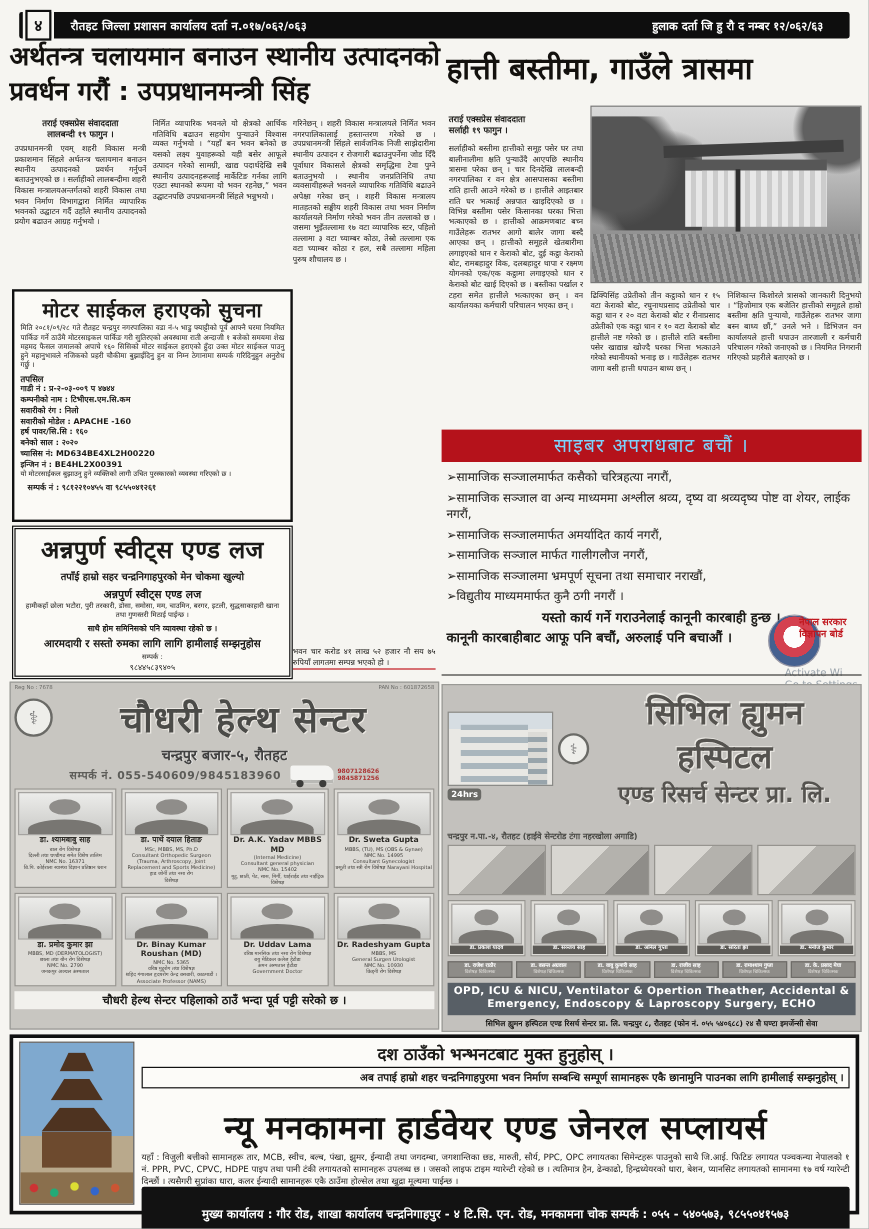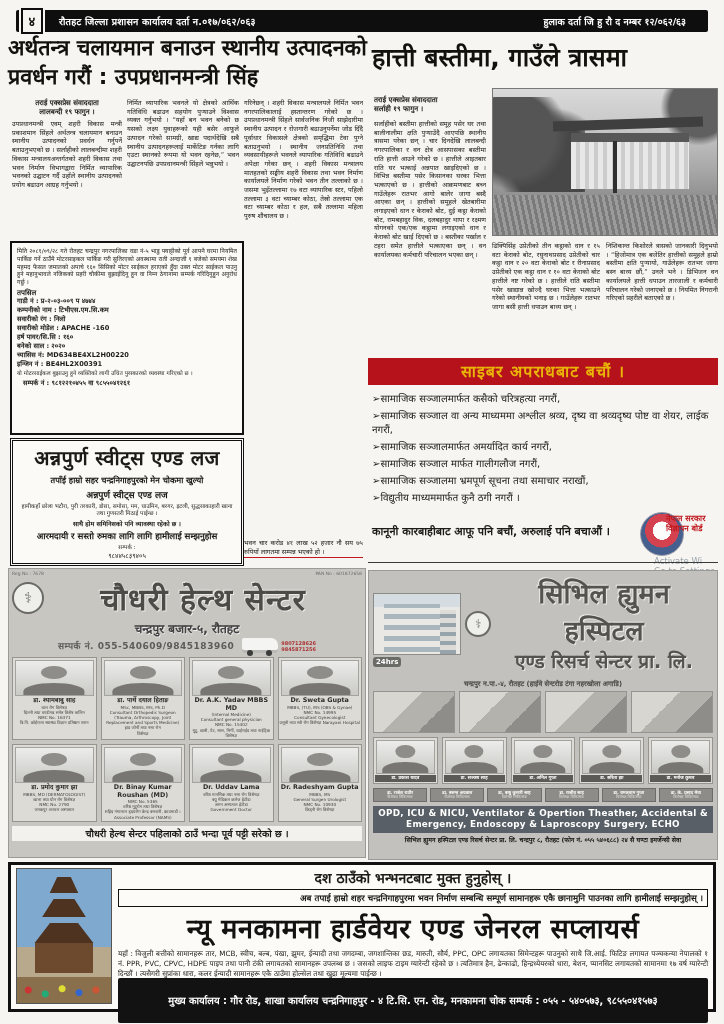--- a/index.html
+++ b/index.html
@@ -55,22 +55,22 @@
   .photo .roofbeam{position:absolute;left:60px;top:30px;width:150px;height:10px;background:#3f3f3f;transform:rotate(-2deg)}
   .photo .bush1{position:absolute;left:-18px;top:8px;width:110px;height:95px;
          background:radial-gradient(circle at 35% 40%,#555 0 45%,transparent 60%),radial-gradient(circle at 70% 70%,#474747 0 40%,transparent 55%)}
   .photo .bush2{position:absolute;right:-10px;top:0;width:70px;height:60px;
          background:radial-gradient(circle at 60% 30%,#606060 0 50%,transparent 65%)}
   .photo .ground{position:absolute;left:0;bottom:0;width:100%;height:40px;
          background:repeating-linear-gradient(78deg,#9b9b9b 0 3px,#7a7a7a 3px 6px)}
   .photo .post{position:absolute;left:120px;top:52px;width:4px;height:52px;background:#2f2f2f}
 
   
-  .cyber-banner{left:368px;top:358px;width:350px;height:27px;background:#b5121b;color:#eab308;
-        font-size:16px;font-weight:bold;text-align:center;line-height:27px;letter-spacing:1px}
+  .cyber-banner{left:368px;top:358px;width:350px;height:27px;background:#b5121b;color:#7dd3fc;
+        font-size:16px;font-weight:normal;text-align:center;line-height:27px;letter-spacing:1px}
   .bullets{left:372px;top:392px;width:348px}
   .bullets div{font-size:10px;line-height:13.5px;margin-bottom:3.5px;color:#23211e}
   .warn1{left:386px;top:506px;width:330px;font-size:11px;font-weight:bold;text-align:center}
   .warn2{left:372px;top:523px;width:312px;font-size:11px;font-weight:bold}
   .emblem{left:640px;top:512px;width:44px;height:44px;border-radius:50%;border:1px solid #889;
         background:radial-gradient(circle at 50% 42%,#ffffff 0 28%,#cf2233 29% 52%,#27477f 53% 100%);opacity:.85}
   .stamp{left:666px;top:514px;width:58px;color:#c0181f;font-size:8px;line-height:9.5px;font-weight:bold}
   .wmark{left:654px;top:556px;width:70px;color:#9aa3ab;font-size:8.5px;line-height:10px;white-space:nowrap;overflow:hidden}
 
   
@@ -110,21 +110,21 @@
   .civil .head{display:flex;gap:4px;align-items:center}
   .bldg{width:88px;height:62px;border:1px solid #8b8b88;position:relative;overflow:hidden;
         background:linear-gradient(180deg,#d6dde2 0 22%,#e9e8e4 22% 100%)}
   .bldg::before{content:"";position:absolute;left:10px;top:10px;width:56px;height:48px;background:
         repeating-linear-gradient(0deg,#aab6bd 0 5px,#e9e8e4 5px 11px)}
   .bldg::after{content:"";position:absolute;right:4px;top:16px;width:16px;height:44px;background:
         repeating-linear-gradient(0deg,#98a4ab 0 4px,#dcdbd7 4px 9px)}
   .civil .tt{flex:1;text-align:center}
   .civil .t1{font-size:27px;font-weight:bold;color:#55534f;text-shadow:1px 1px 0 #eceae5,-1px -1px 0 #eceae5}
   .civil .t2{font-size:19px;font-weight:bold;color:#55534f;text-shadow:1px 1px 0 #eceae5}
-  .civil .addr{text-align:center;font-size:6.8px;font-weight:bold;color:#4a4a46;margin-top:5px}
+  .civil .addr{font-size:6.8px;font-weight:bold;color:#4a4a46;margin-top:18px}
   .badge24{position:absolute;left:4px;top:86px;font-size:7px;font-weight:bold;color:#fff;
         background:#6a6a66;border-radius:3px;padding:1px 3px}
   .tilerow{display:flex;gap:4px;margin-top:3px}
   .tile{flex:1;height:42px;border:1px solid #96948f;
         background:linear-gradient(135deg,#d8d6d1 0 40%,#b4b2ad 40% 70%,#8f8d89 70% 100%)}
   .pcrow{display:flex;gap:4px;margin-top:4px}
   .pc{flex:1;background:#dddbd6;border:1px solid #96948f;padding:1px;text-align:center}
   .pc .ph{height:34px;margin:1px}
   .pc .nm{font-size:4.6px;font-weight:bold;color:#fff;background:#5c5a56;line-height:6.5px}
   .minirow{display:flex;gap:3px;margin-top:4px}
@@ -149,21 +149,21 @@
   .temple .crowd{position:absolute;left:0;bottom:0;width:100%;height:26px;background:
         radial-gradient(circle at 12% 50%,#c33 0 3px,transparent 4px),
         radial-gradient(circle at 30% 65%,#2a7 0 3px,transparent 4px),
         radial-gradient(circle at 48% 45%,#dd3 0 3px,transparent 4px),
         radial-gradient(circle at 66% 60%,#36c 0 3px,transparent 4px),
         radial-gradient(circle at 84% 50%,#c53 0 3px,transparent 4px),#8a6f4d}
   .hard .right{flex:1;display:flex;flex-direction:column}
   .hard .tag{text-align:center;font-size:14px;font-weight:bold}
   .hard .boxline{border:1.5px solid #111;text-align:right;font-size:8.6px;font-weight:bold;
         padding:2px 4px;margin-top:2px}
-  .hard .t{text-align:center;font-size:27px;font-weight:bold;letter-spacing:.5px;margin-top:2px;color:#131210}
+  .hard .t{text-align:center;font-size:27px;font-weight:bold;letter-spacing:.5px;margin-top:13px;color:#131210}
   .hard .bd{font-size:7.2px;line-height:9.8px;text-align:justify;margin-top:3px}
   .hard .foot{margin-top:auto;background:#121212;color:#fff;text-align:center;font-size:9.8px;
         font-weight:bold;padding:16px 2px;border-radius:2px}
 </style>
 </head>
 <body>
 
 <div class="page">
 
   <div class="abs mast">
@@ -196,20 +196,21 @@
     <div class="roofbeam"></div>
     <div class="shed"></div>
     <div class="post"></div>
     <div class="ground"></div>
   </div>
   <div class="abs jus bodytxt" style="left:374px;top:120px;width:112px;height:236px">सर्लाहीको बस्तीमा हात्तीको समूह पसेर घर तथा बालीनालीमा क्षति पुर्‍याउँदै आएपछि स्थानीय त्रासमा परेका छन् । चार दिनदेखि लालबन्दी नगरपालिका र वन क्षेत्र आसपासका बस्तीमा राति हात्ती आउने गरेको छ । हात्तीले आइतबार राति घर भत्काई अन्नपात खाइदिएको छ । विभिन्न बस्तीमा पसेर किसानका घरका भित्ता भत्काएको छ । हात्तीको आक्रमणबाट बच्न गाउँलेहरू रातभर आगो बालेर जागा बस्दै आएका छन् । हात्तीको समूहले खेतबारीमा लगाइएको धान र केराको बोट, दुई कट्ठा केराको बोट, रामबहादुर विक, दलबहादुर थापा र रक्ष्मण योगनको एक/एक कट्ठामा लगाइएको धान र केराको बोट खाई दिएको छ । बस्तीका पर्खाल र टहरा समेत हात्तीले भत्काएका छन् । वन कार्यालयका कर्मचारी परिचालन भएका छन् ।</div>
   <div class="abs jus bodytxt" style="left:492px;top:242px;width:108px;height:113px">ढिक्पिसिंह उप्रेतीको तीन कट्ठाको धान र १५ वटा केराको बोट, रघुनाथप्रसाद उप्रेतीको चार कट्ठा धान र २० वटा केराको बोट र रीनाप्रसाद उप्रेतीको एक कट्ठा धान र १० वटा केराको बोट हात्तीले नष्ट गरेको छ । हात्तीले राति बस्तीमा पसेर खाद्यान्न खोज्दै घरका भित्ता भत्काउने गरेको स्थानीयको भनाइ छ । गाउँलेहरू रातभर जागा बसी हात्ती धपाउन बाध्य छन् ।</div>
   <div class="abs jus bodytxt" style="left:606px;top:242px;width:112px;height:113px">निशिकान्त किशोरले त्रासको जानकारी दिनुभयो । “हिजोमात्र एक बजेतिर हात्तीको समूहले हाम्रो बस्तीमा क्षति पुर्‍यायो, गाउँलेहरू रातभर जागा बस्न बाध्य छौं,” उनले भने । डिभिजन वन कार्यालयले हात्ती धपाउन तारजाली र कर्मचारी परिचालन गरेको जनाएको छ । नियमित निगरानी गरिएको प्रहरीले बताएको छ ।</div>
 
   <div class="abs notice">
+    <h2>मोटर साईकल हराएको सुचना</h2>
     <div class="intro">मिति २०८१/०९/२८ गते रौतहट चन्द्रपुर नगरपालिका वडा नं-५ भाडु फ्याट्टीको पूर्व आफ्नै घरमा नियमित पार्किङ गर्ने ठाउँमै मोटरसाइकल पार्किङ गरी सुतिरएको अवस्थामा राती अन्दाजी १ बजेको समयमा शेख महमद फैसल जमालको अपाचे १६० सिसिको मोटर साईकल हराएको हुँदा उक्त मोटर साईकल पाउनु हुने महानुभावले नजिकको प्रहरी चौकीमा बुझाईदिनु हुन वा निम्न ठेगानामा सम्पर्क गरिदिनुहुन अनुरोध गर्छु ।</div>
     <div class="tap">तपसिल</div>
     <div class="fld">गाडी नं : प्र-२-०३-००९ प ४७४४</div>
     <div class="fld">कम्पनीको नाम : टिभीएस.एम.सि.कम</div>
     <div class="fld">सवारीको रंग : निलो</div>
     <div class="fld">सवारीको मोडेल : APACHE -160</div>
     <div class="fld">हर्ष पावर/सि.सि : १६०</div>
     <div class="fld">बनेको साल : २०२०</div>
     <div class="fld">च्यासिस नं: MD634BE4XL2H00220</div>
     <div class="fld">इन्जिन नं : BE4HL2X00391</div>
@@ -230,20 +231,21 @@
 
   <div class="abs cyber-banner">साइबर अपराधबाट बचौं ।</div>
   <div class="abs bullets">
     <div>➢सामाजिक सञ्जालमार्फत कसैको चरित्रहत्या नगरौं,</div>
     <div>➢सामाजिक सञ्जाल वा अन्य माध्यममा अश्लील श्रव्य, दृष्य वा श्रव्यदृष्य पोष्ट वा शेयर, लाईक नगरौं,</div>
     <div>➢सामाजिक सञ्जालमार्फत अमर्यादित कार्य नगरौं,</div>
     <div>➢सामाजिक सञ्जाल मार्फत गालीगलौज नगरौं,</div>
     <div>➢सामाजिक सञ्जालमा भ्रमपूर्ण सूचना तथा समाचार नराखौं,</div>
     <div>➢विद्युतीय माध्यममार्फत कुनै ठगी नगरौं ।</div>
   </div>
+  <div class="abs warn1">यस्तो कार्य गर्ने गराउनेलाई कानूनी कारबाही हुन्छ ।</div>
   <div class="abs warn2">कानूनी कारबाहीबाट आफू पनि बचौं, अरुलाई पनि बचाऔं ।</div>
   <div class="abs emblem"></div>
   <div class="abs stamp">
     <div>नेपाल सरकार</div>
     <div>विज्ञापन बोर्ड</div>
   </div>
   <div class="abs wmark">
     <div>Activate Wi</div>
     <div>Go to Settings</div>
   </div>

